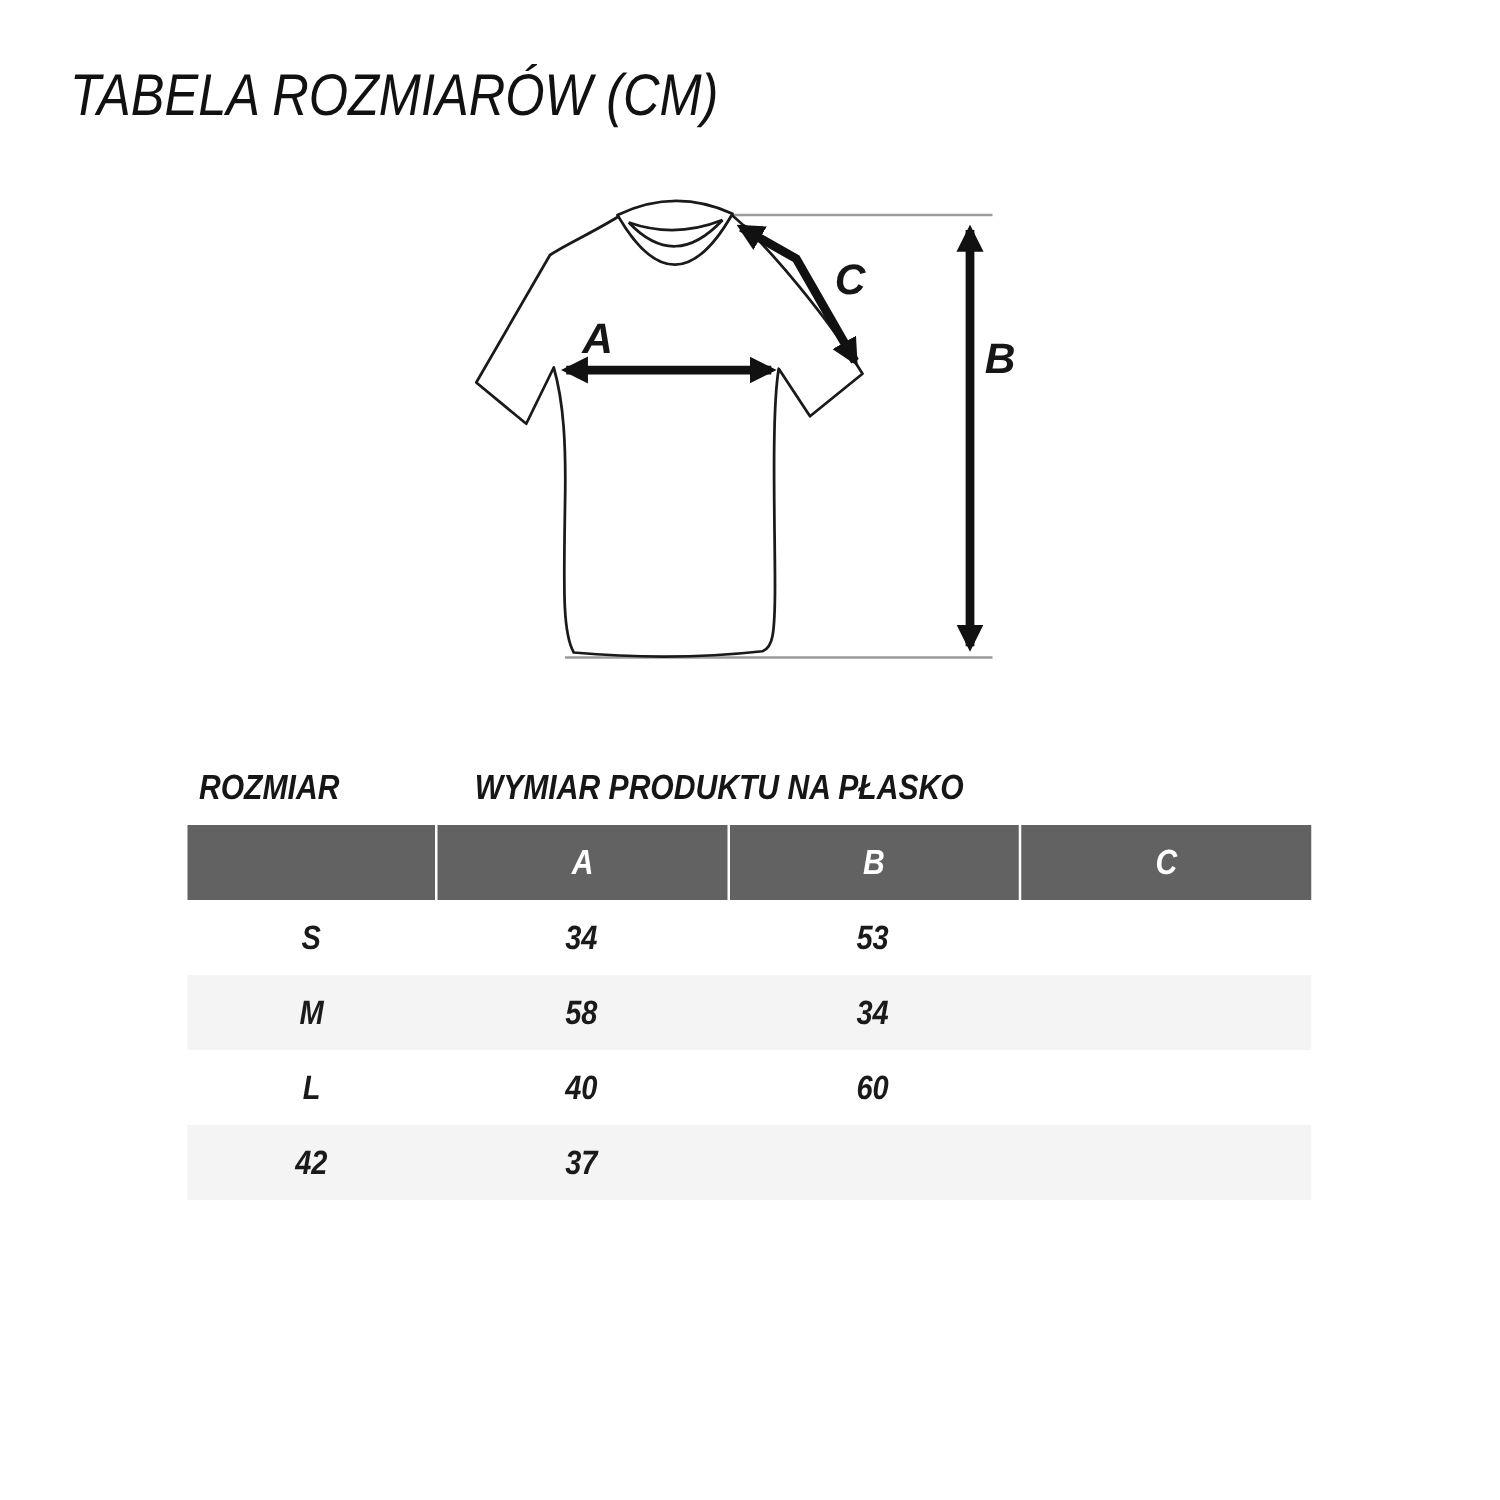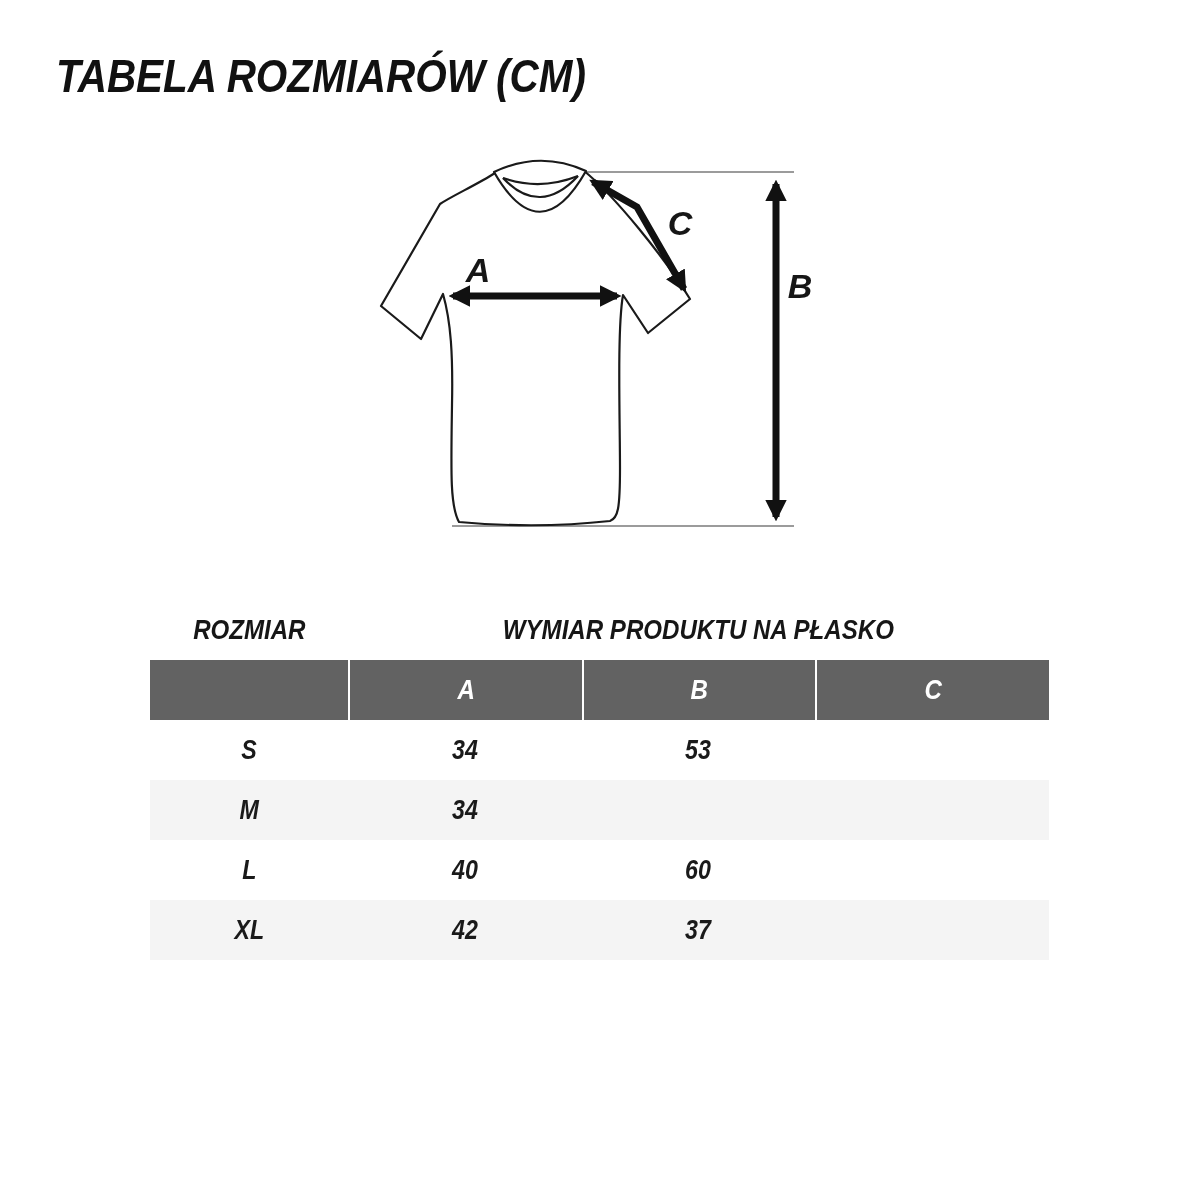--- a/index.html
+++ b/index.html
@@ -5,31 +5,31 @@
   html,body{margin:0;padding:0;}
   body{
     width:1200px;height:1200px;position:relative;background:#ffffff;
     font-family:"Liberation Sans", sans-serif;color:#161616;overflow:hidden;
   }
   .cond{display:inline-block;transform:scaleX(0.86);transform-origin:center;white-space:nowrap;}
   .cond-left{display:inline-block;transform:scaleX(0.86);transform-origin:left center;white-space:nowrap;}
 
   #page-title{
     position:absolute;left:56px;top:48px;
-    font-size:47px;font-weight:bold;font-style:italic;color:#111111;
+    font-size:47px;font-weight:normal;font-style:italic;color:#111111;
     letter-spacing:0px;
   }
 
   #diagram{position:absolute;left:350px;top:140px;width:470px;height:440px;}
 
   
   .section-header{
     position:absolute;top:612px;height:36px;line-height:36px;
     font-size:28px;font-weight:bold;font-style:italic;color:#161616;
-    text-align:center;
+    text-align:left;
   }
   #size-section-header{left:150px;width:198px;}
   #measure-section-header{left:348px;width:701px;text-decoration:underline;}
 
   
   #size-table{
     position:absolute;left:150px;top:660px;width:899px;
   }
   .t-row{display:grid;grid-template-columns:198px 1fr 1fr 1fr;height:60px;}
   .t-cell{
@@ -117,40 +117,40 @@
     <div class="t-cell">
         <span class="cond">53</span>
       </div>
   </div>
 
   <div class="t-row row-alt">
     <div class="t-cell">
         <span class="cond">M</span>
       </div>
     <div class="t-cell">
+        <span class="cond">58</span>
+      </div>
+    <div class="t-cell">
         <span class="cond">34</span>
       </div>
   </div>
 
   <div class="t-row row-plain">
     <div class="t-cell">
         <span class="cond">L</span>
       </div>
     <div class="t-cell">
         <span class="cond">40</span>
       </div>
     <div class="t-cell">
         <span class="cond">60</span>
       </div>
   </div>
 
   <div class="t-row row-alt">
     <div class="t-cell">
-        <span class="cond">XL</span>
-      </div>
-    <div class="t-cell">
         <span class="cond">42</span>
       </div>
     <div class="t-cell">
         <span class="cond">37</span>
       </div>
   </div>
 </div>
 
 </body></html>

